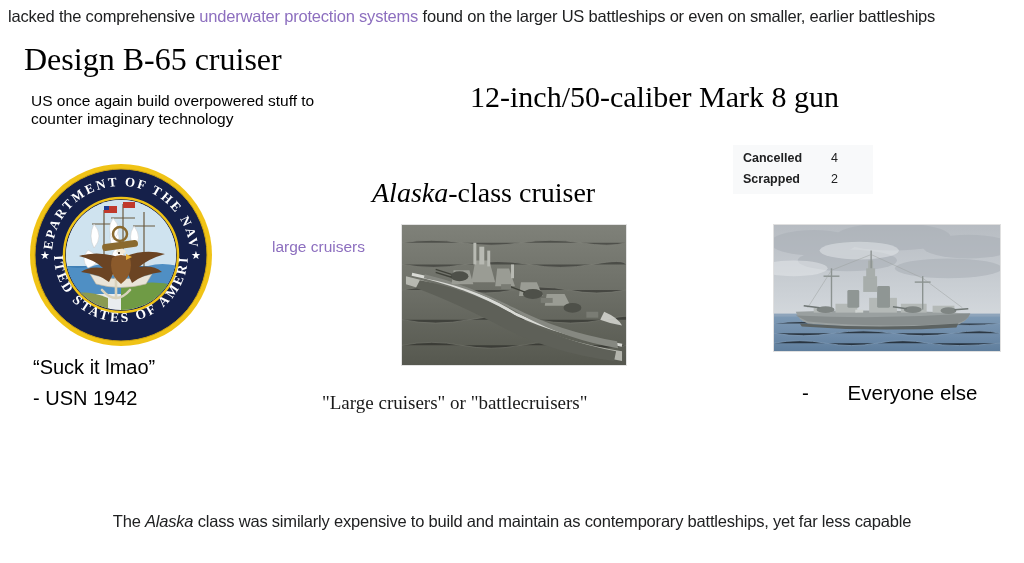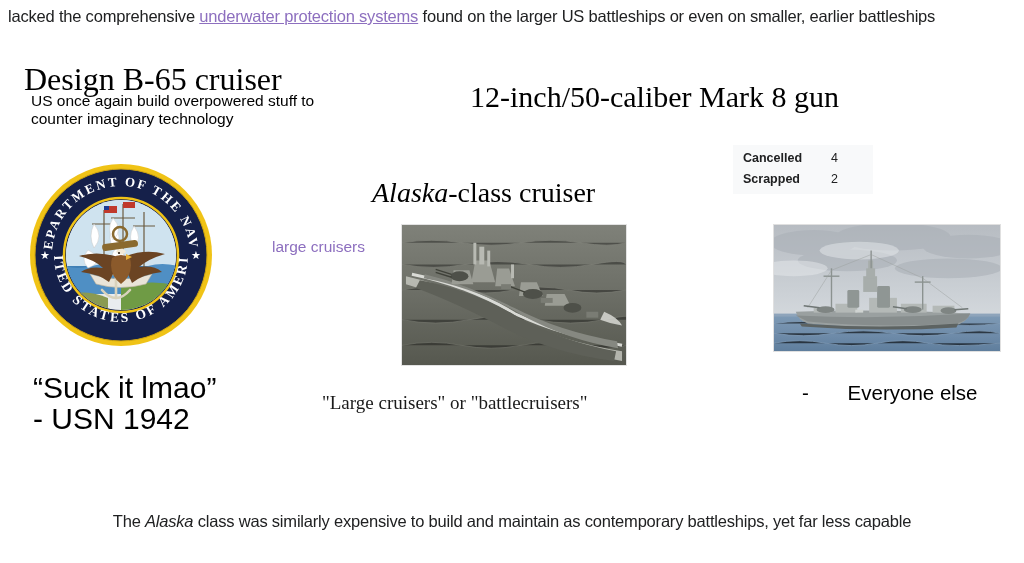--- a/index.html
+++ b/index.html
@@ -27,33 +27,32 @@
     width: 1012px;
     font-family: "Liberation Sans", sans-serif;
     font-size: 16.5px;
     line-height: 20px;
     color: #202122;
     white-space: nowrap;
     letter-spacing: -0.2px;
   }
   .wikilink {
     color: #8d6fbf;
-    text-decoration: underline;
   }
 
   
   .serif-head {
     position: absolute;
     font-family: "Liberation Serif", serif;
     color: #000000;
     white-space: nowrap;
   }
   #design-b65 {
     left: 24px;
-    top: 60px;
+    top: 40px;
     font-size: 32px;
     line-height: 38px;
     text-align: center;
   }
   #mark8gun {
     left: 470px;
     top: 79px;
     font-size: 30px;
     line-height: 36px;
   }
@@ -170,23 +169,23 @@
     height: 128px;
     border: 1px solid #e0e0e0;
     box-sizing: border-box;
   }
   .photo svg { display:block; width:100%; height:100%; }
 
   
   #usn-quote {
     position: absolute;
     left: 33px;
-    top: 372px;
-    font-family: "Liberation Sans", sans-serif;
-    font-size: 30px;
+    top: 352px;
+    font-family: "Liberation Sans", sans-serif;
+    font-size: 20px;
     line-height: 31px;
     color: #000000;
     white-space: pre-line;
   }
   #center-caption {
     position: absolute;
     left: 322px;
     top: 391px;
     font-family: "Liberation Serif", serif;
     font-size: 19px;

